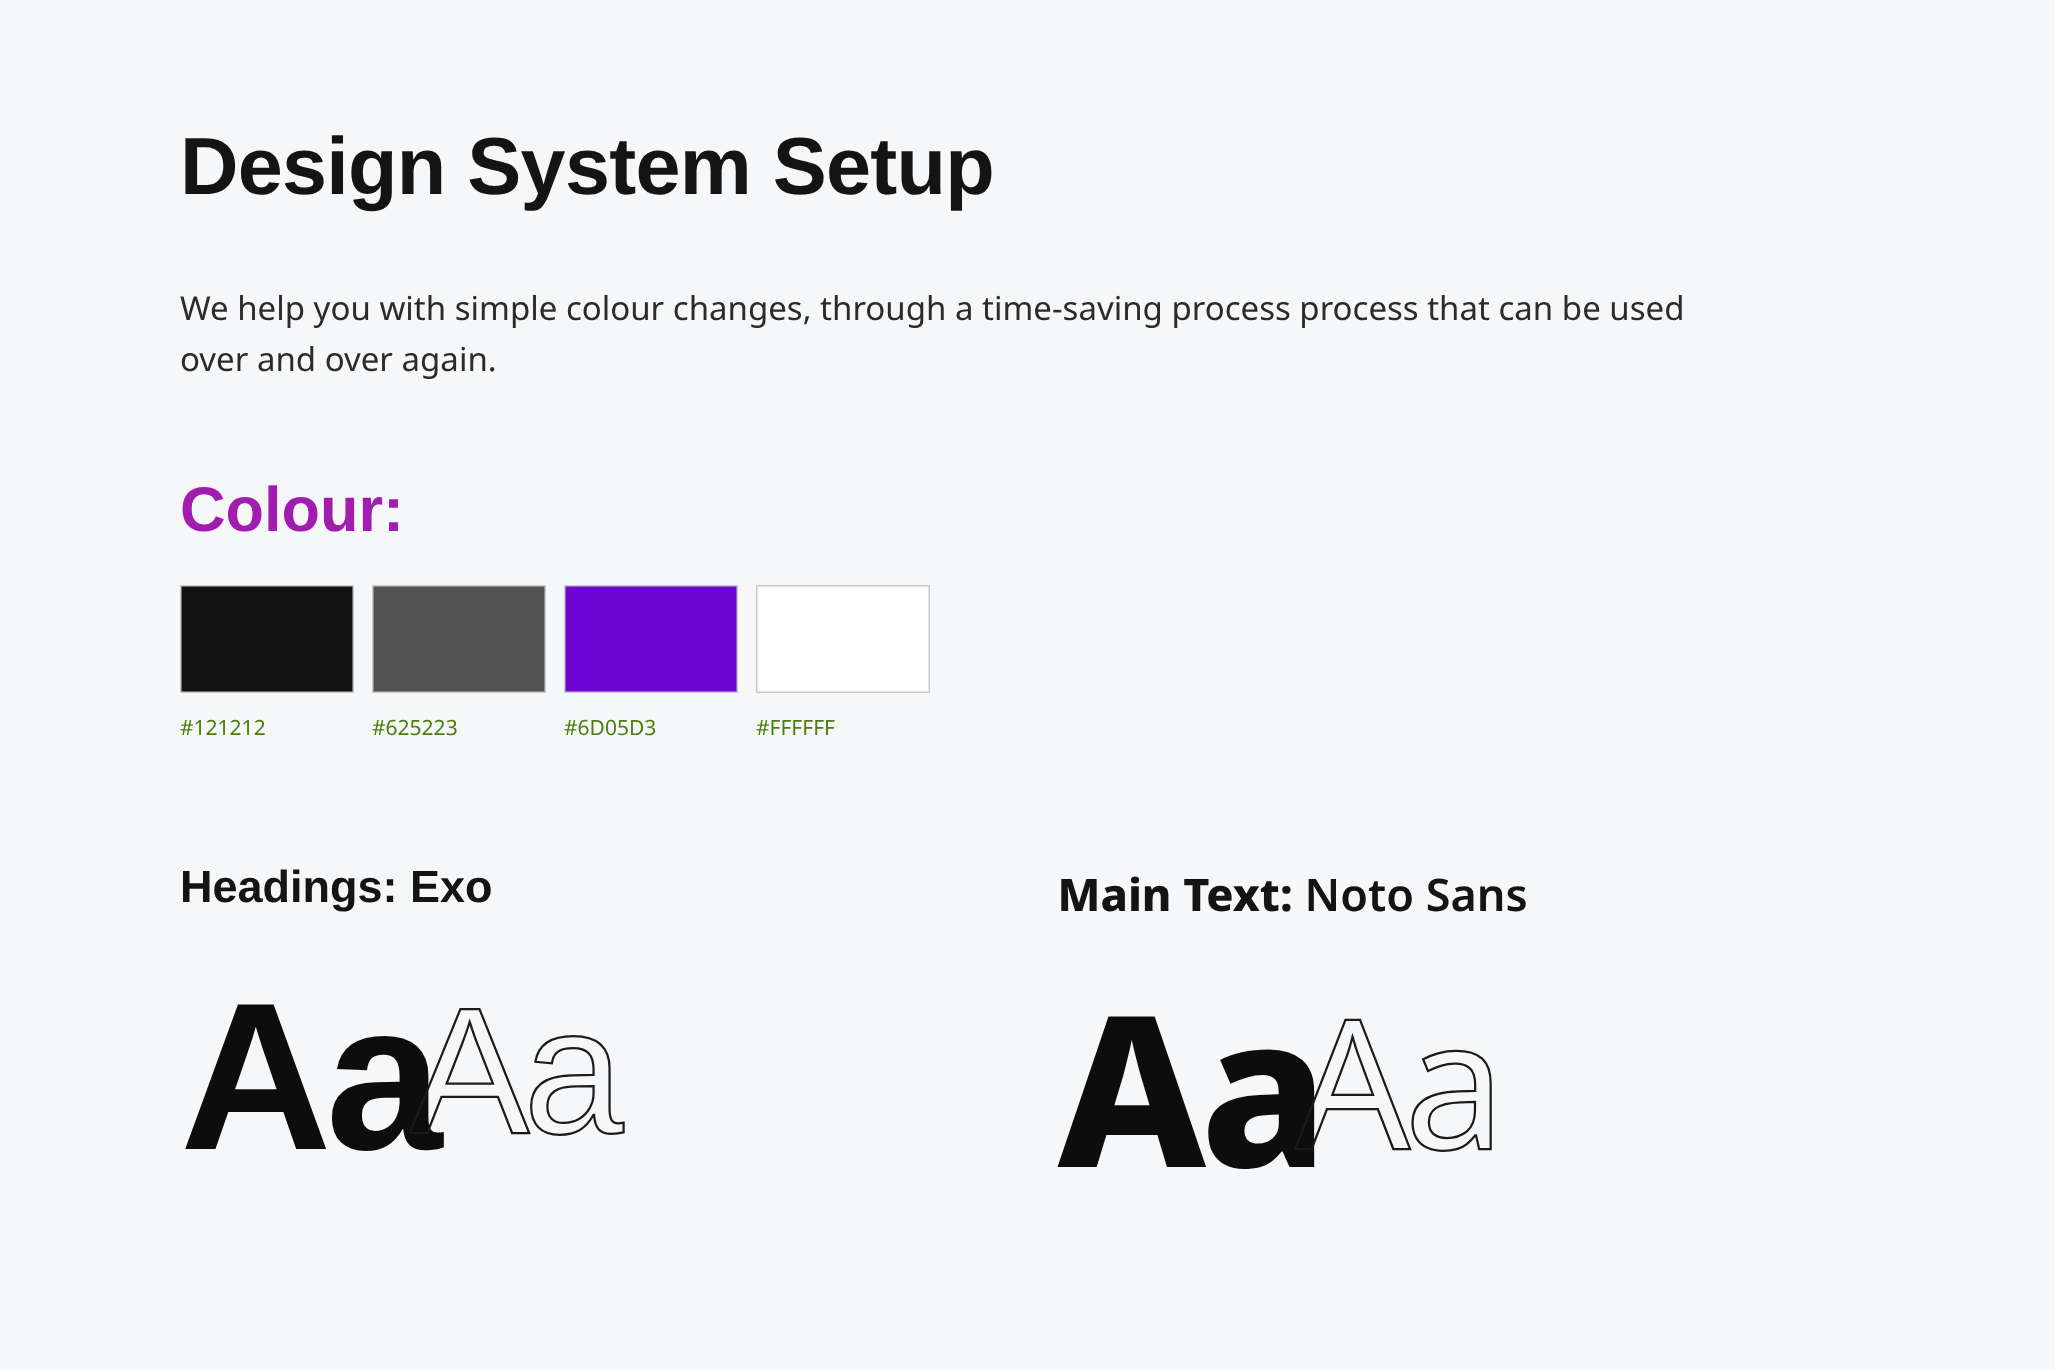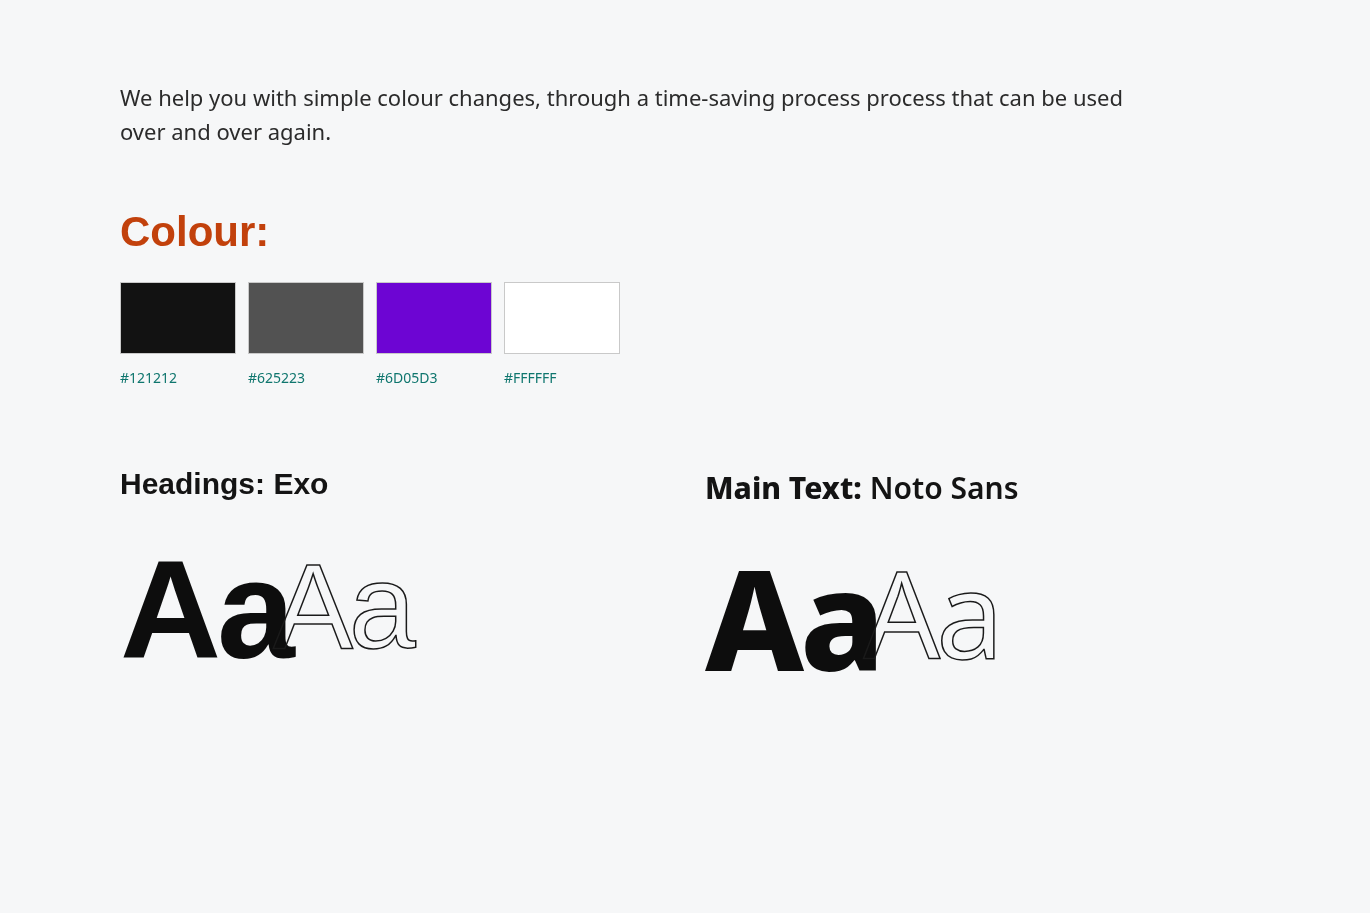--- a/index.html
+++ b/index.html
@@ -25,35 +25,35 @@
     font-size: 22px;
     line-height: 1.55;
     color: #2b2b2b;
     max-width: 1020px;
     margin-bottom: 60px;
   }
 
   .section-title {
     font-size: 42px;
     font-weight: 800;
-    color: #c2410c;
+    color: #a21caf;
     margin-bottom: 26px;
     font-family: "Segoe UI", "Helvetica Neue", Arial, sans-serif;
     font-stretch: condensed;
   }
 
   .swatch-row { display: flex; flex-wrap: wrap; }
   .swatch-item { margin-right: 12px; }
   .swatch {
     width: 116px; height: 72px;
     border: 1px solid #c9c9c9;
   }
   .swatch-label {
     font-size: 14px;
-    color: #0f766e;
+    color: #4d7c0f;
     margin-top: 14px;
   }
 
   .font-section { margin-top: 80px; }
   .font-cols { display: flex; gap: 40px; flex-wrap: wrap; }
   .font-col { flex: 1; min-width: 420px; }
   .font-heading {
     font-size: 30px;
     font-weight: 800;
     color: #141414;
@@ -95,20 +95,21 @@
   }
   .body-font {
     font-family: "Noto Sans", "Segoe UI", "Helvetica Neue", Arial, sans-serif;
   }
 </style>
 </head>
 <body>
 
 <div class="container">
 
+  <h1 class="page-title heading-font">Design System Setup</h1>
 
   <p class="intro">We help you with simple colour changes, through a time-saving process process that can be used over and over again.</p>
 
   <h2 class="section-title heading-font">Colour:</h2>
 
   <div class="swatch-row">
     <div class="swatch-item">
       <div class="swatch" style="background:#121212;"></div>
       <div class="swatch-label">#121212</div>
     </div>

